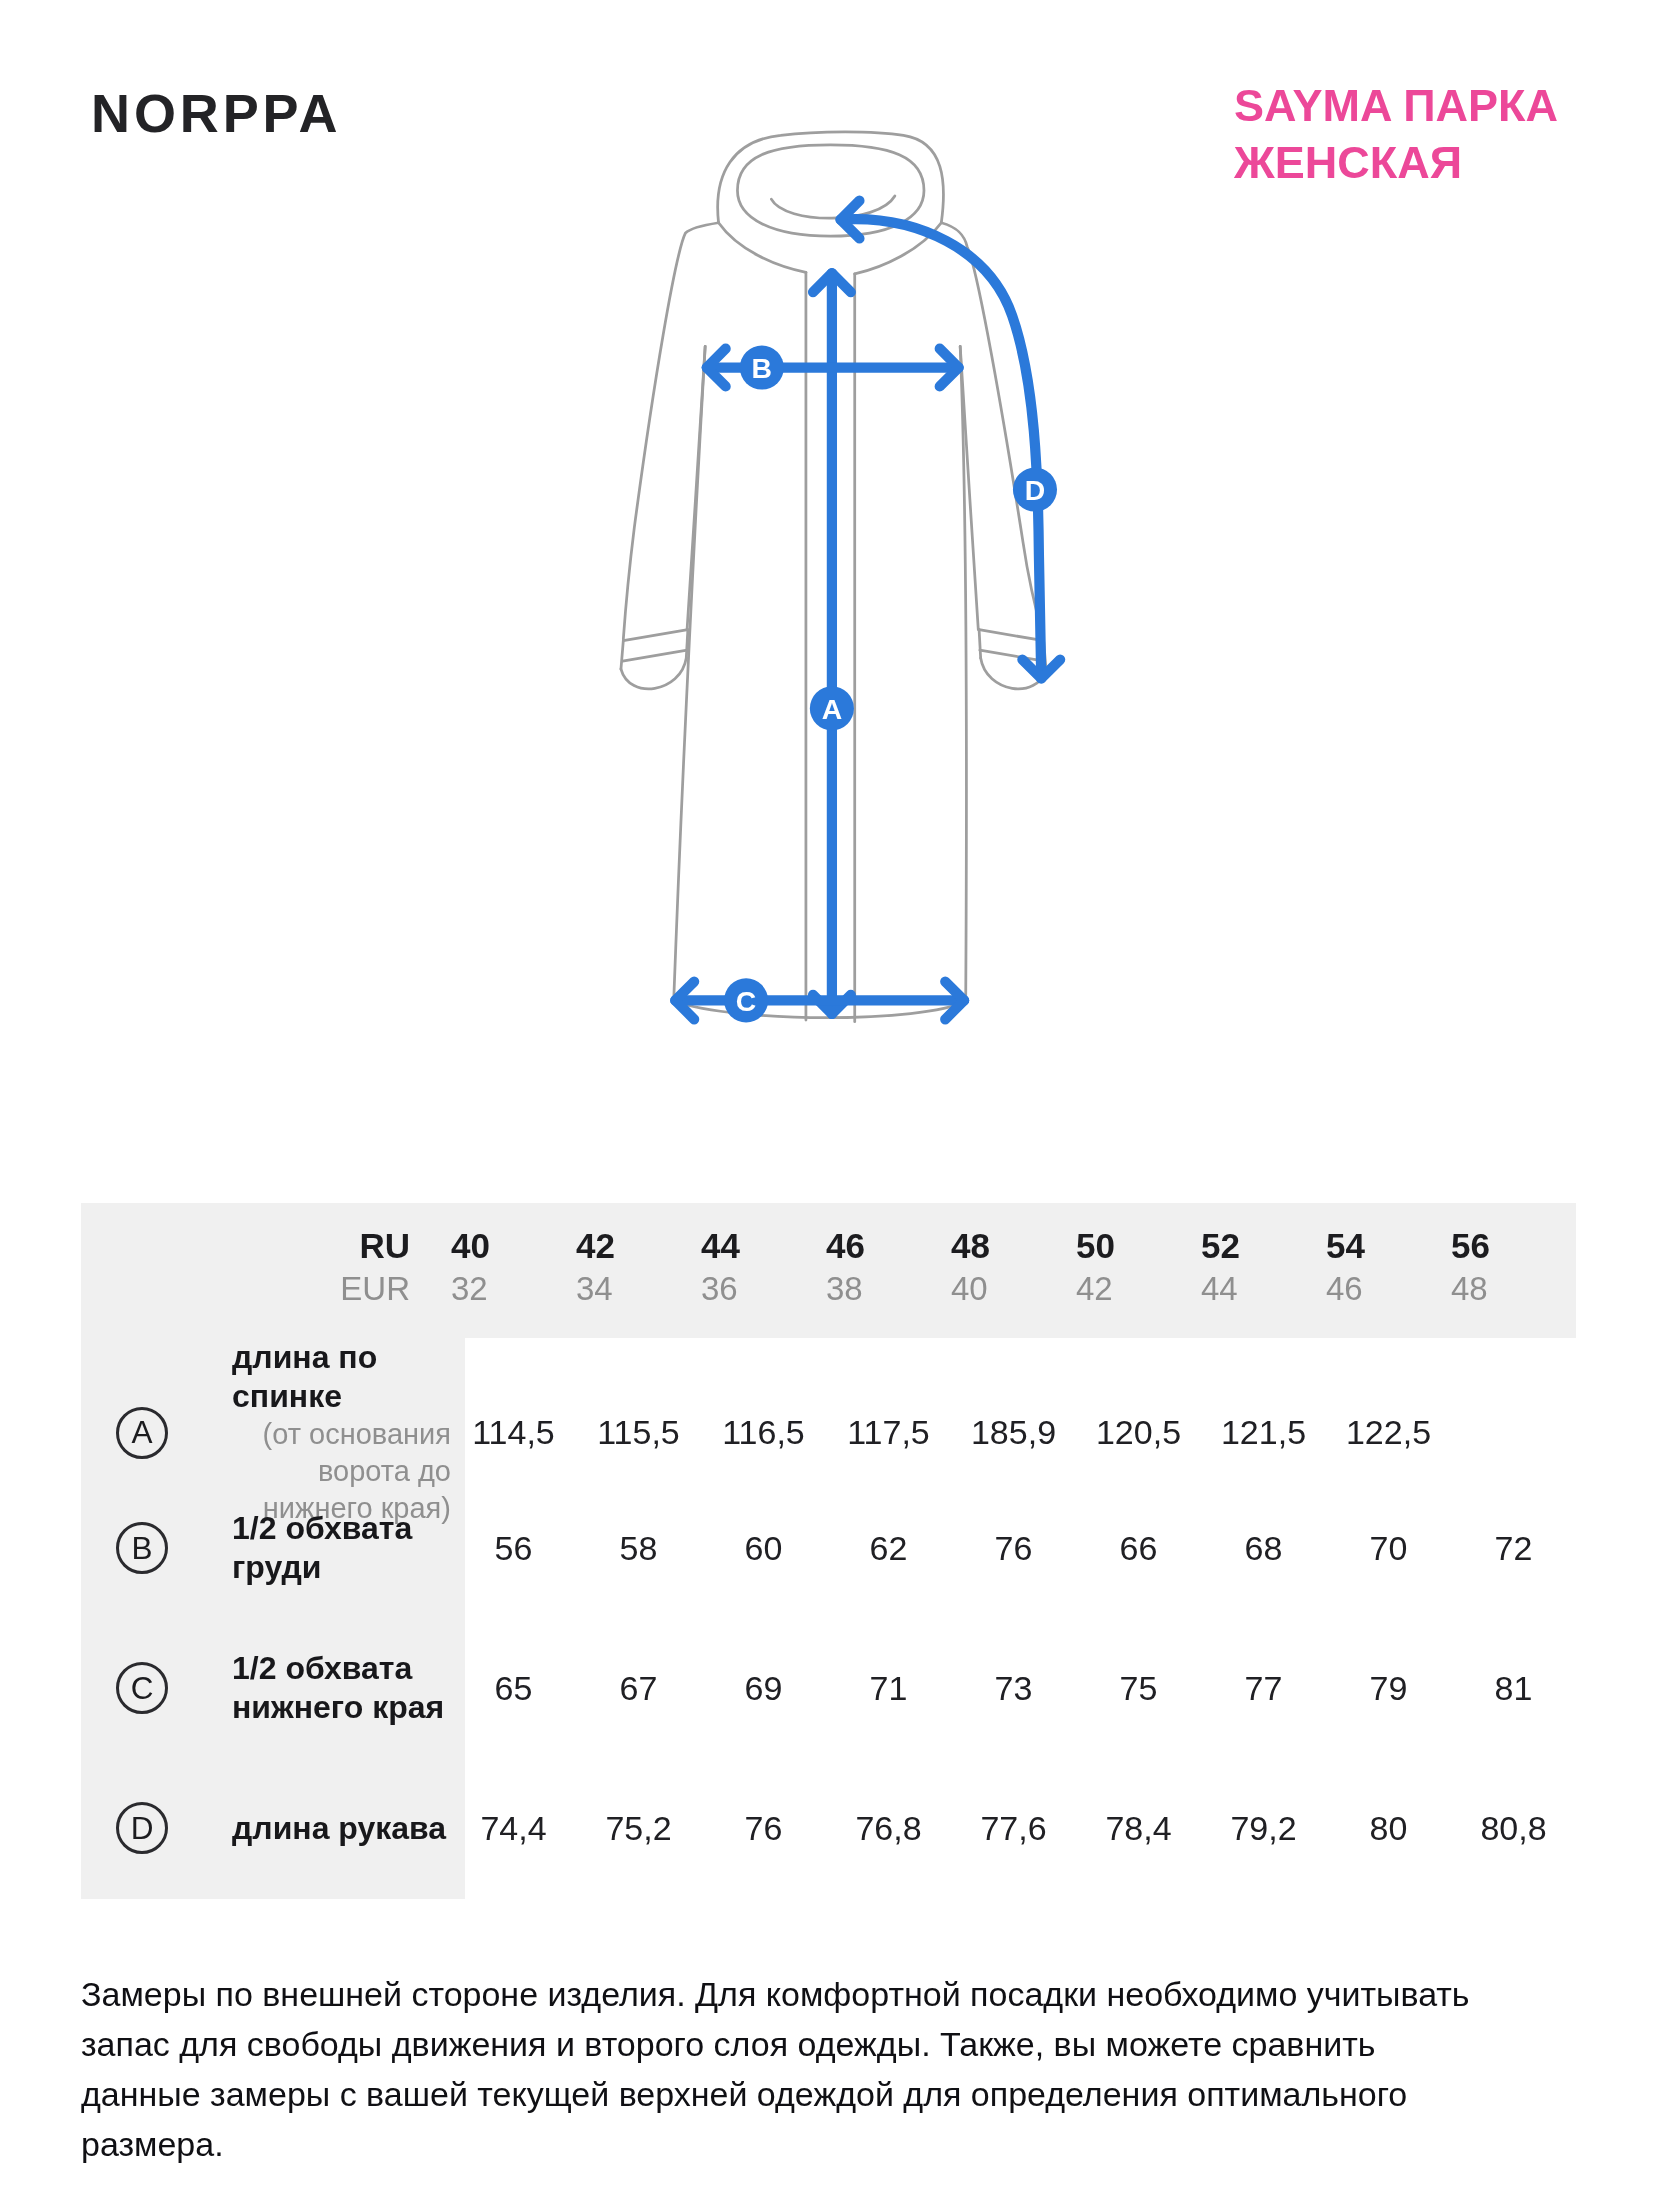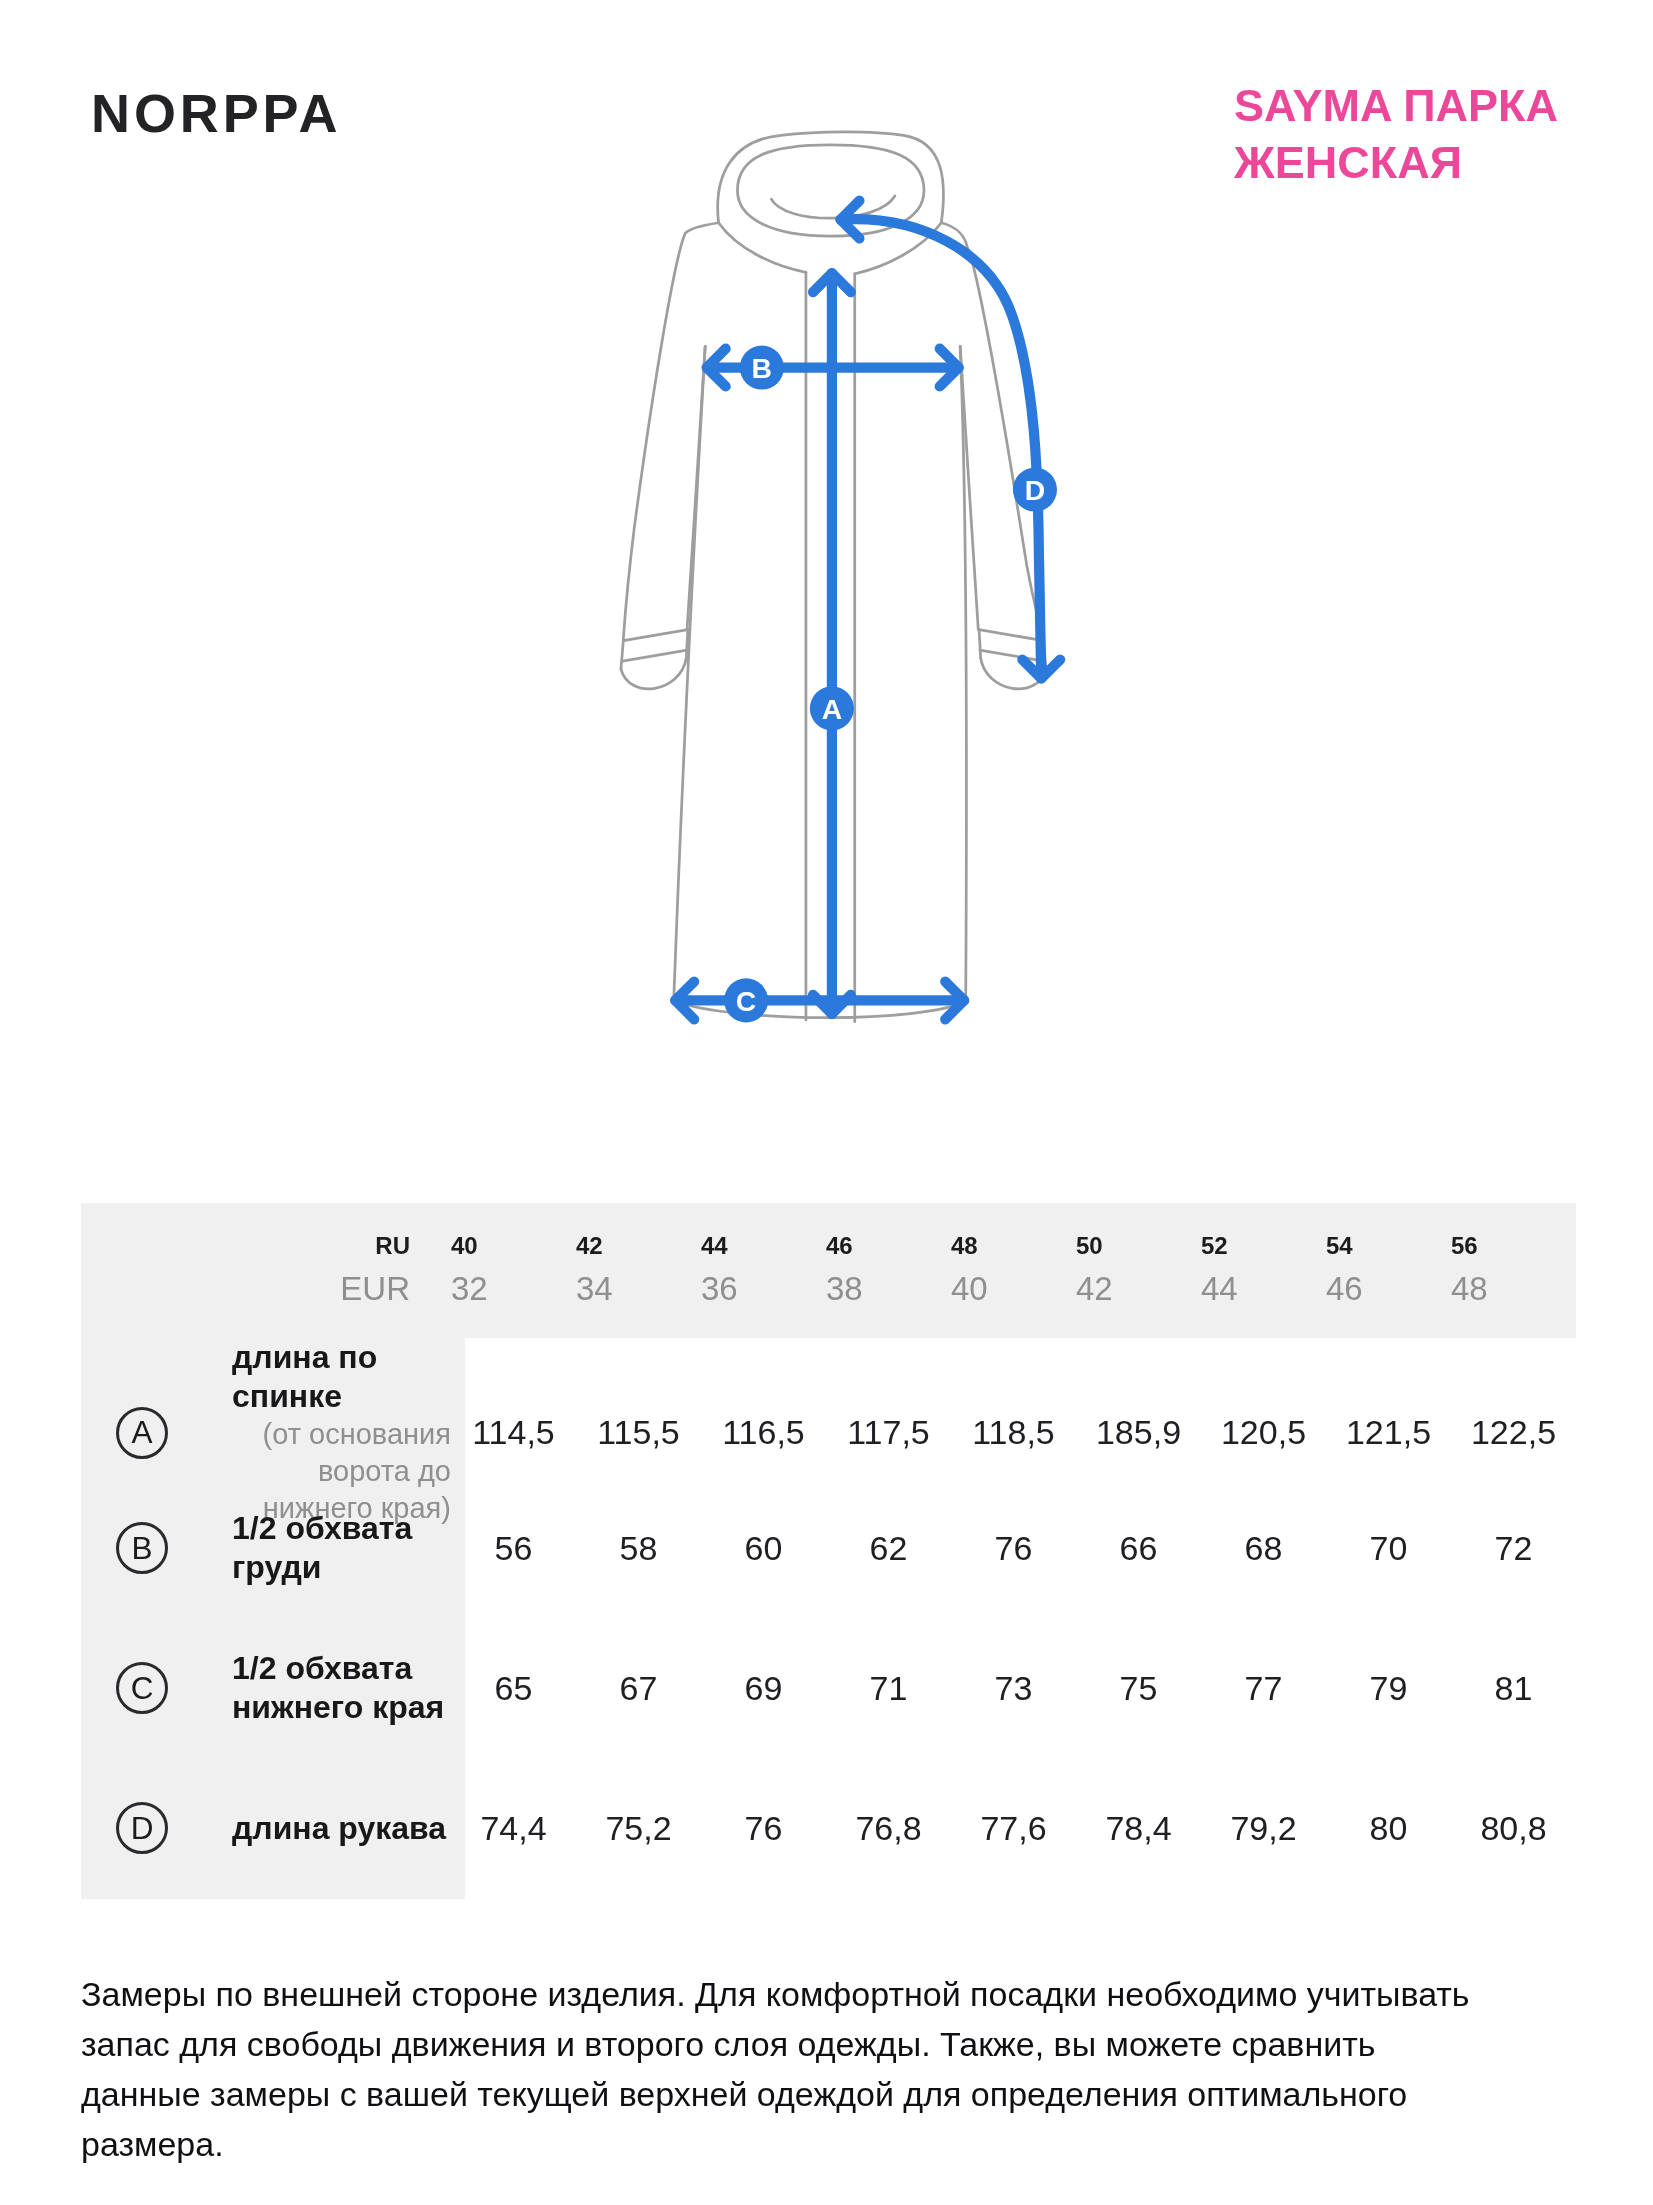--- a/index.html
+++ b/index.html
@@ -38,21 +38,21 @@
     position:absolute;left:384px;top:135px;width:1111px;height:561px;background:#ffffff;
   }
   .thead,.trow{
     position:relative;display:grid;grid-template-columns:370px repeat(9,1fr);
   }
   .thead{height:135px;}
   .trow{height:140px;}
   .head-label{
     text-align:right;padding-right:41px;padding-top:20.5px;
   }
-  .head-label .ru,.size-col .ru{font-size:24px;font-weight:700;line-height:43px;color:#1c1c1f;}
+  .head-label .ru,.size-col .ru{font-size:35px;font-weight:700;line-height:43px;color:#1c1c1f;}
   .head-label .eur,.size-col .eur{font-size:33px;font-weight:400;line-height:38px;margin-top:3.2px;color:var(--muted);}
   .size-col{text-align:left;padding-top:20.5px;}
   .label-cell{
     display:flex;align-items:center;padding-left:35px;
   }
   .marker-circle{
     width:52px;height:52px;border:3.2px solid #2a2a2e;border-radius:50%;
     display:flex;align-items:center;justify-content:center;flex:0 0 auto;
     font-size:31.5px;font-weight:400;color:#1c1c1f;margin-right:49px;
   }
@@ -214,21 +214,20 @@
           </div>
           <div class="label-text">
             <div class="main">длина по спинке</div>
             <div class="sub">(от основания ворота до нижнего края)</div>
           </div>
         </div>
         <div class="vcell">114,5</div>
         <div class="vcell">115,5</div>
         <div class="vcell">116,5</div>
         <div class="vcell">117,5</div>
-        <div class="vcell">118,5</div>
         <div class="vcell">185,9</div>
         <div class="vcell">120,5</div>
         <div class="vcell">121,5</div>
         <div class="vcell">122,5</div>
       </div>
       <div class="trow">
         <div class="label-cell">
           <div class="marker-circle">
             <span>B</span>
           </div>

